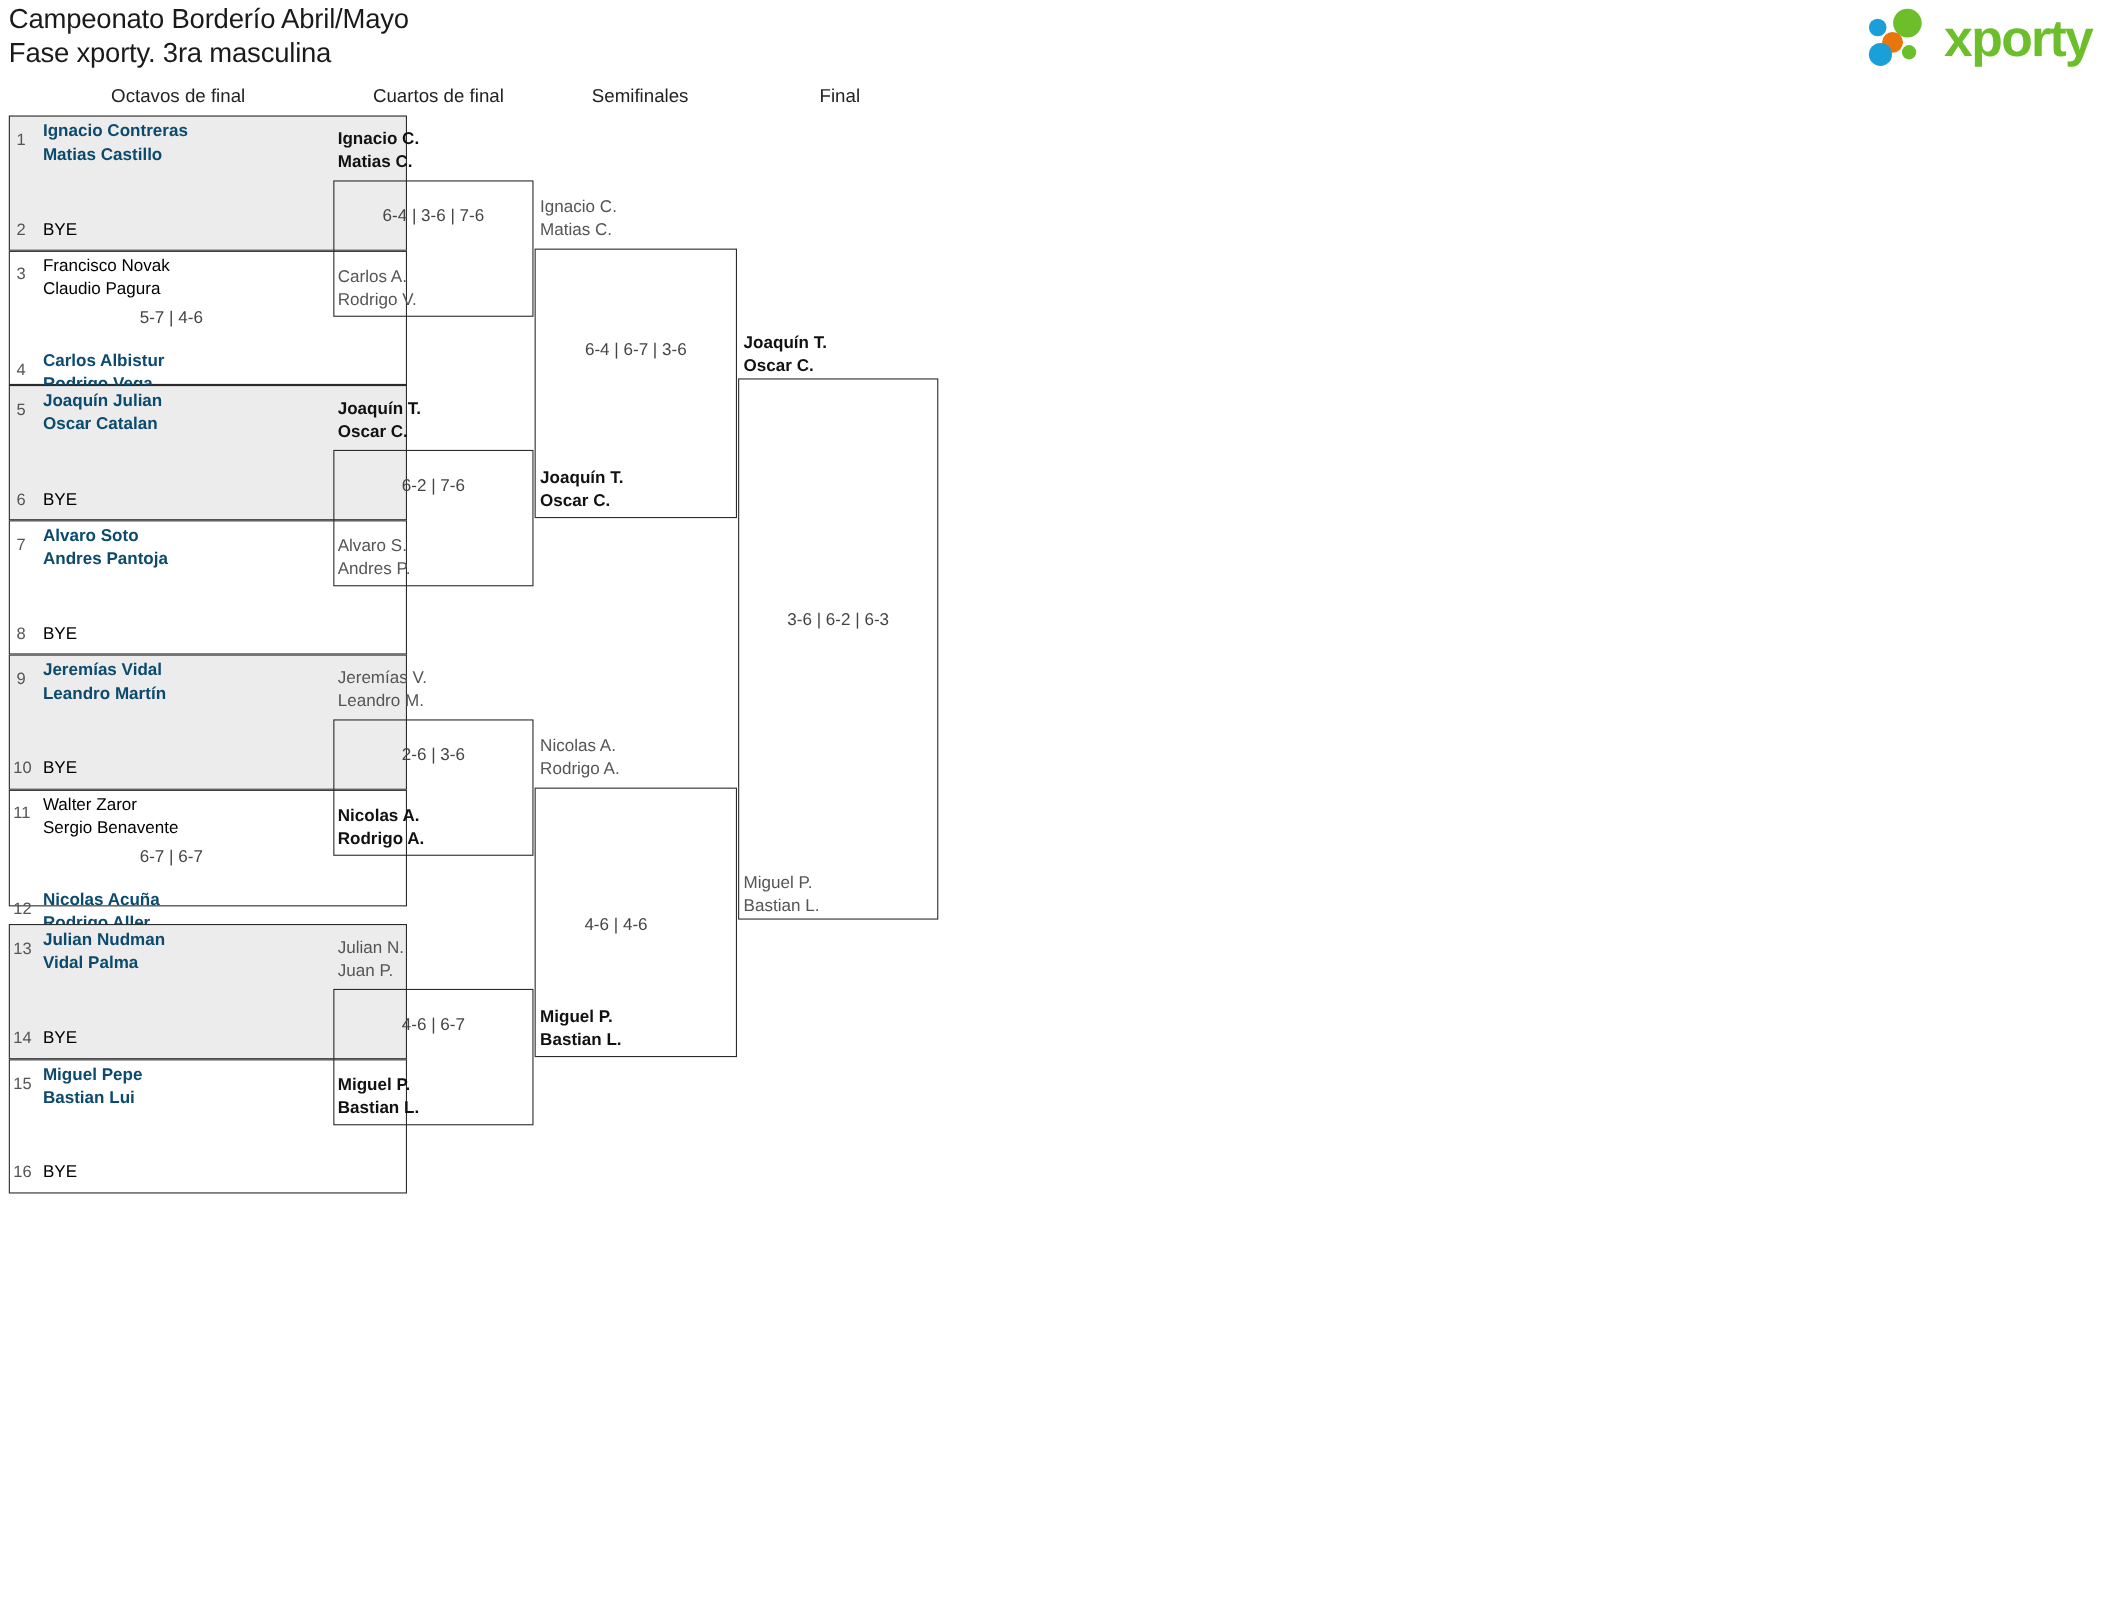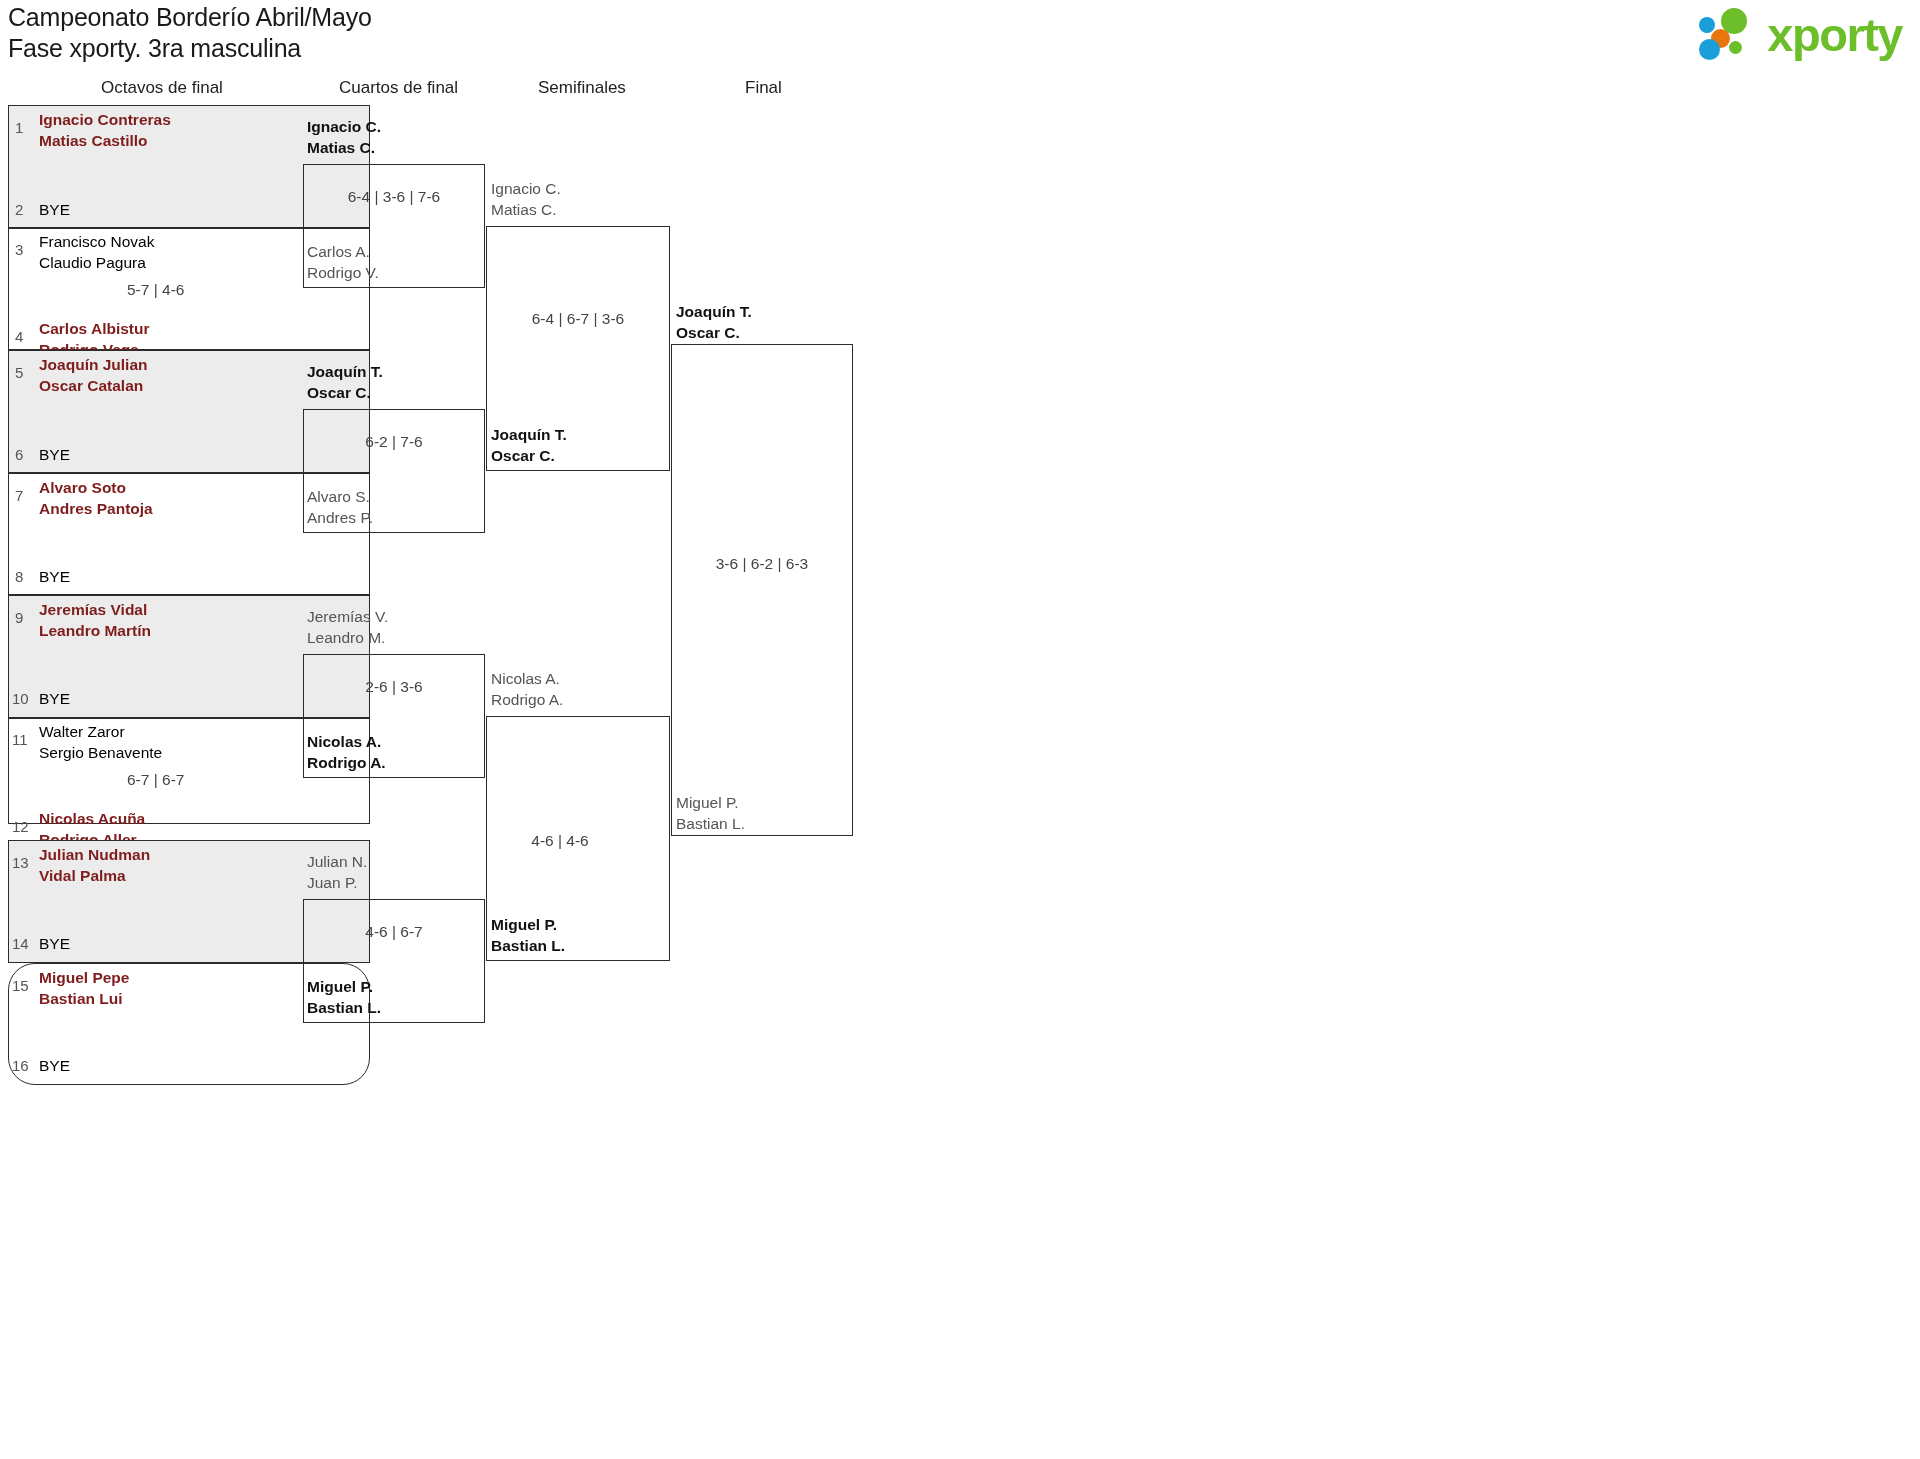--- a/index.html
+++ b/index.html
@@ -60,21 +60,21 @@
     text-align: left;
   }
   .pair {
     position: absolute;
     left: 30px;
     right: 6px;
     font-size: 15.5px;
     line-height: 1.33;
     color: #000000;
   }
-  .pair.win { color: #7f1d1d; font-weight: 700; }
+  .pair.win { color: #0c4a6e; font-weight: 700; }
   .pair .ln { display: block; white-space: nowrap; }
 
   .r1-score {
     position: absolute;
     font-size: 15.5px;
     color: #444;
     white-space: nowrap;
   }
 
   
@@ -207,21 +207,21 @@
     <div class="pair win" style="top:4px;">
       <span class="ln">Julian Nudman</span>
       <span class="ln">Vidal Palma</span>
     </div>
     <div class="seed" style="top:94px; left:3px;">14</div>
     <div class="pair" style="top:93px;">
       <span class="ln">BYE</span>
     </div>
   </div>
 
-  <div class="r1-cell" style="top:963px; height:122px;border-radius:27px;">
+  <div class="r1-cell" style="top:963px; height:122px;">
     <div class="seed" style="top:13px; left:3px;">15</div>
     <div class="pair win" style="top:4px;">
       <span class="ln">Miguel Pepe</span>
       <span class="ln">Bastian Lui</span>
     </div>
     <div class="seed" style="top:93px; left:3px;">16</div>
     <div class="pair" style="top:92px;">
       <span class="ln">BYE</span>
     </div>
   </div>

